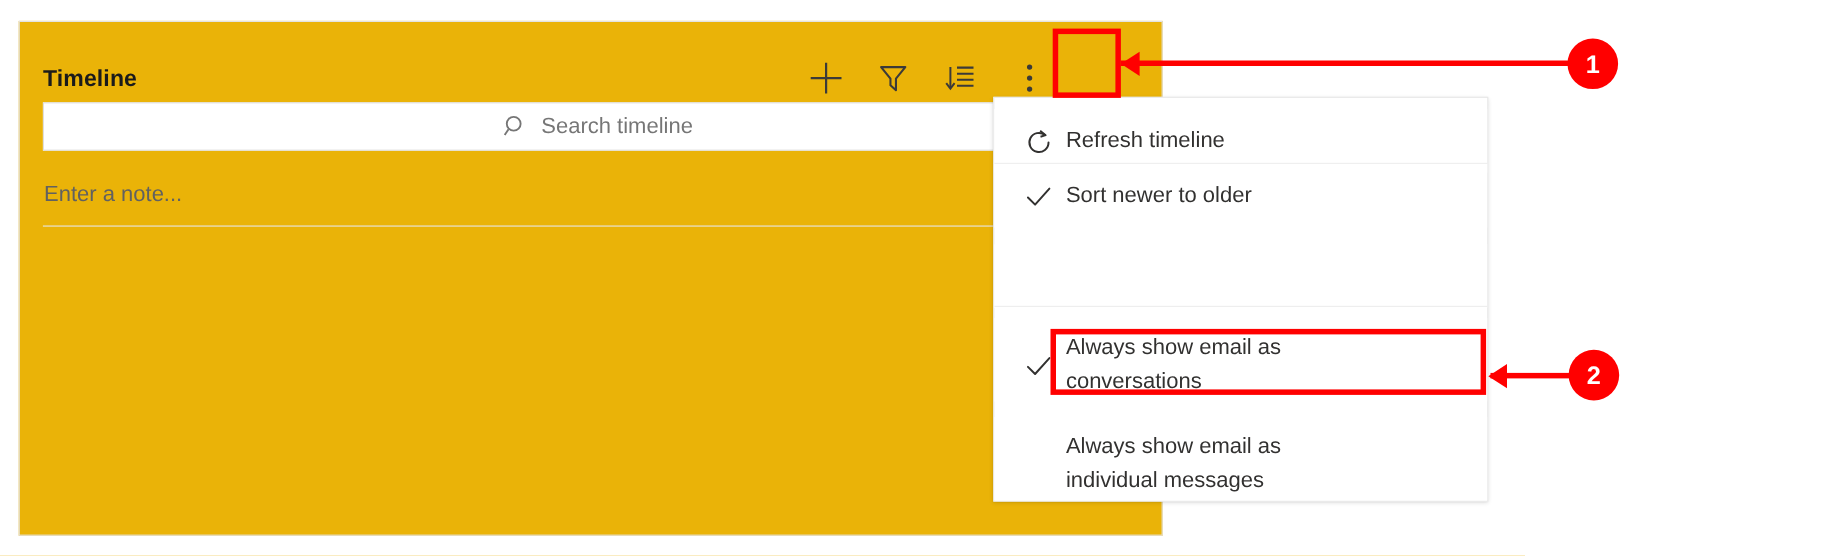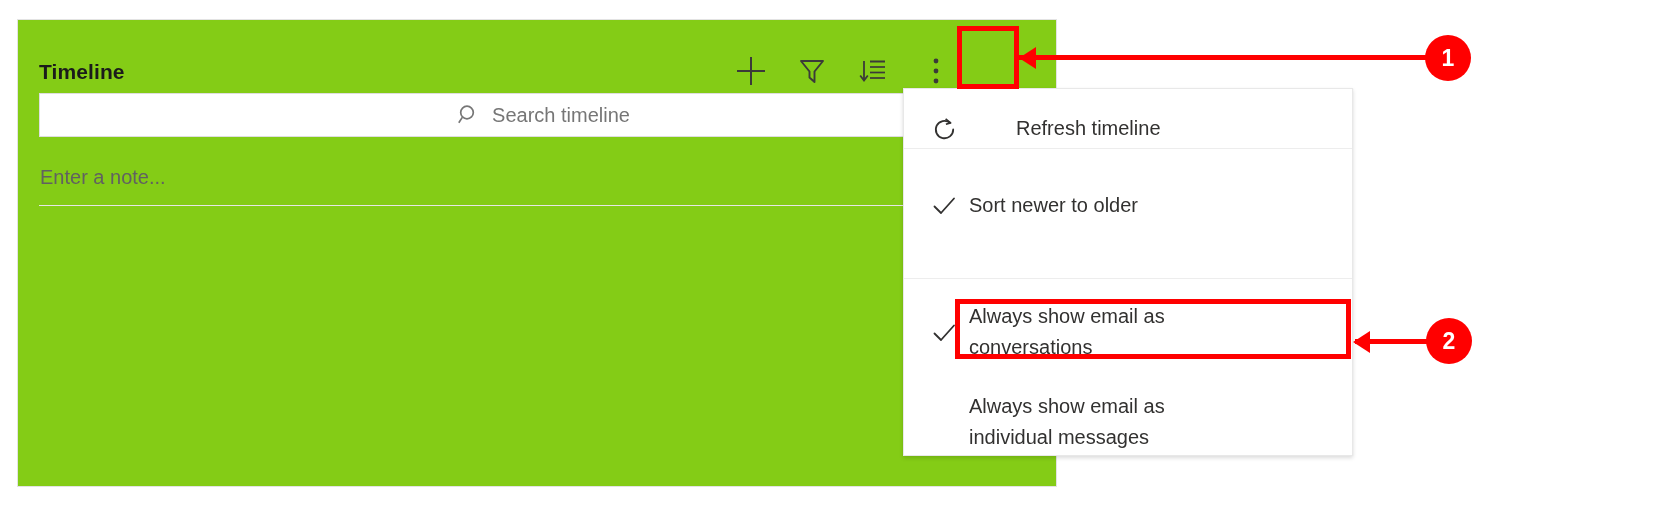--- a/index.html
+++ b/index.html
@@ -15,21 +15,21 @@
     overflow: hidden;
   }
 
   
   #timeline-panel {
     position: absolute;
     left: 17px;
     top: 19px;
     width: 1040px;
     height: 468px;
-    background: #84cc16;
+    background: #eab308;
     border: 1px solid #e3e3e3;
     box-sizing: border-box;
   }
 
   #panel-header {
     position: absolute;
     left: 0; top: 0;
     width: 100%;
     height: 72px;
   }
@@ -140,23 +140,23 @@
     white-space: pre-line;
   }
   .menu-sep {
     position: absolute;
     left: 0;
     width: 100%;
     height: 1px;
     background: #ededed;
   }
 
-  #mi-refresh     { top: 10px;  height: 58px; align-items: center; gap: 47px; }
+  #mi-refresh     { top: 10px;  height: 58px; align-items: center; }
   #sep-1          { top: 59px; }
-  #mi-sort-new    { top: 87px;  height: 58px; align-items: center; }
+  #mi-sort-new    { top: 60px;  height: 58px; align-items: center; }
   #mi-sort-old    { top: 133px; height: 58px; align-items: center; }
   #sep-2          { top: 189px; }
   #mi-conv        { top: 200px; height: 76px; padding-top: 10px; }
   #mi-individual  { top: 290px; height: 76px; padding-top: 10px; }
 
   
   .hl-box {
     position: absolute;
     border: 5px solid #ff0000;
     box-sizing: border-box;

